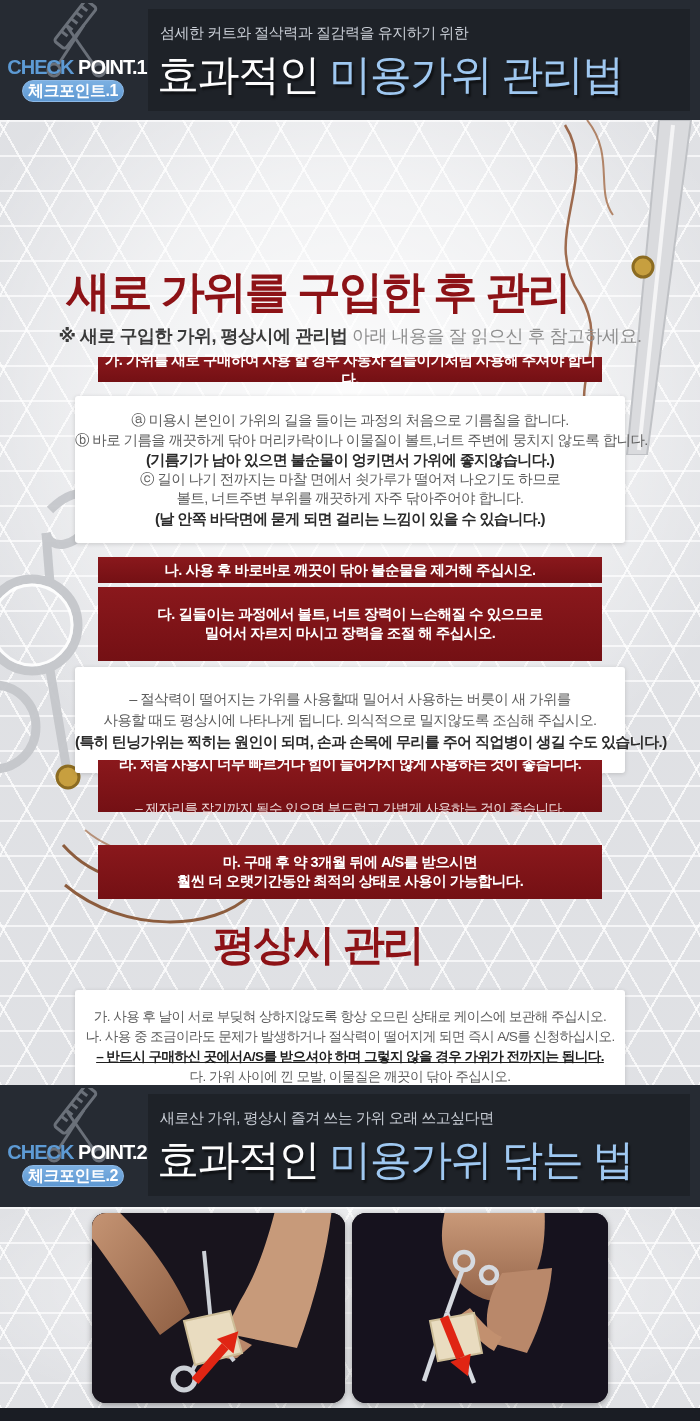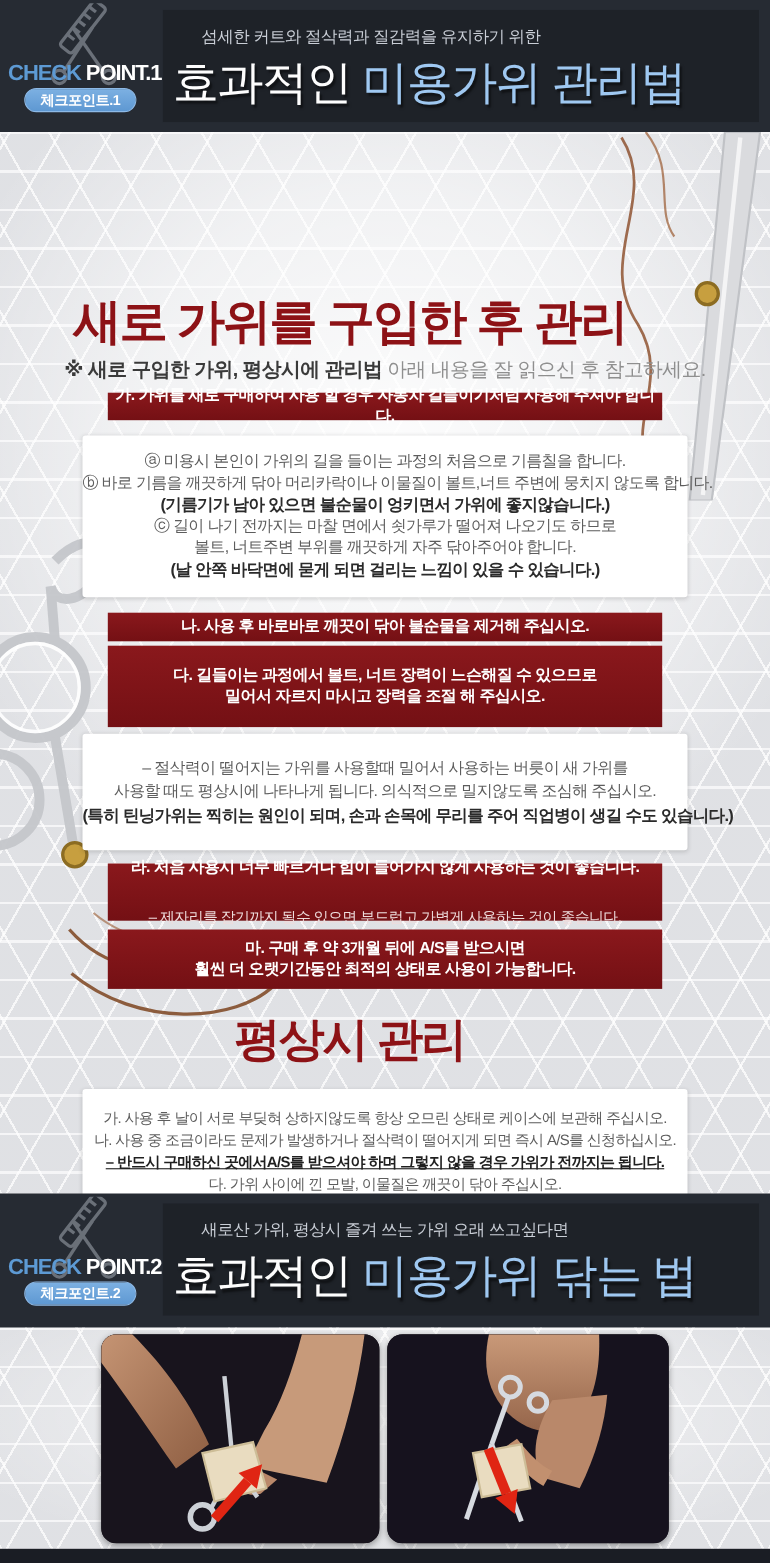--- a/index.html
+++ b/index.html
@@ -29,42 +29,42 @@
   
   .hdr{position:absolute;left:0;width:700px;height:122px;background:#262b33;overflow:hidden;}
   #header1{top:0;height:120px;}
   #header2{top:1085px;}
   .hdr .inner-panel{position:absolute;left:148px;top:9px;width:542px;height:102px;background:rgba(0,0,0,.20);}
   .hdr .cp-label{position:absolute;left:6px;top:56px;width:142px;text-align:center;
      font-size:20px;font-weight:bold;color:#fff;letter-spacing:-1px;white-space:nowrap;}
   .hdr .cp-check{color:#5d9ad4;}
   .hdr .cp-badge{position:absolute;left:22px;top:80px;width:102px;height:22px;border-radius:12px;
      background:linear-gradient(#7cb0e2,#5e98d2);border:1px solid #8db9e6;
-     color:#fff;font-size:13px;font-weight:bold;text-align:center;line-height:20px;letter-spacing:-0.5px;}
-  .hdr .subtitle{position:absolute;left:160px;top:24px;font-size:15px;color:#c9ced6;letter-spacing:-0.5px;margin-left:23px;}
+     color:#fff;font-size:16px;font-weight:bold;text-align:center;line-height:20px;letter-spacing:-0.5px;}
+  .hdr .subtitle{position:absolute;left:160px;top:24px;font-size:15px;color:#c9ced6;letter-spacing:-0.5px;}
   .hdr .title{position:absolute;left:157px;top:47px;font-size:42px;font-weight:normal;letter-spacing:-1.5px;
      white-space:nowrap;color:#fdfdfd;text-shadow:2px 3px 2px rgba(0,0,0,.5);}
   .hdr .title .blue{color:#9fc8f1;}
   .hdr-icon{position:absolute;left:24px;top:3px;opacity:.95;}
 
   
   .sec-title{position:absolute;left:0;width:636px;text-align:center;font-weight:bold;color:#8d1216;letter-spacing:-2px;}
   #title-new{top:143px;font-size:44px;}
   #title-daily{top:797px;font-size:42px;}
   #note{position:absolute;left:0;top:204px;width:700px;text-align:center;font-size:18px;letter-spacing:-0.5px;}
   #note .nb{font-weight:bold;color:#3a3a3a;}
   #note .nr{color:#8f8f8f;}
 
   .bar{position:absolute;left:98px;width:504px;background:linear-gradient(#8a181c,#741014);
        color:#fff;text-align:center;display:flex;flex-direction:column;justify-content:center;
        font-weight:bold;font-size:14.5px;letter-spacing:-0.5px;line-height:19px;}
   #bar-ga{top:237px;height:25px;}
   #bar-na{top:437px;height:26px;}
   #bar-da{top:467px;height:74px;}
-  #bar-ra{top:665px;height:52px;gap:25px;}
+  #bar-ra{top:640px;height:52px;gap:25px;}
   #bar-ma{top:725px;height:54px;}
   .bar .sub{font-weight:normal;font-size:13.5px;color:#eedcdc;}
 
   .wbox{position:absolute;left:75px;width:550px;background:#fff;border-radius:3px;
         box-shadow:0 1px 4px rgba(40,40,40,.18);
         display:flex;flex-direction:column;justify-content:center;text-align:center;}
   #box1{top:276px;height:147px;}
   #box2{top:547px;height:106px;}
   #box3{top:870px;height:193px;}
   .wl{font-size:14.5px;color:#5d5d5d;line-height:19.5px;letter-spacing:-0.6px;white-space:nowrap;}

